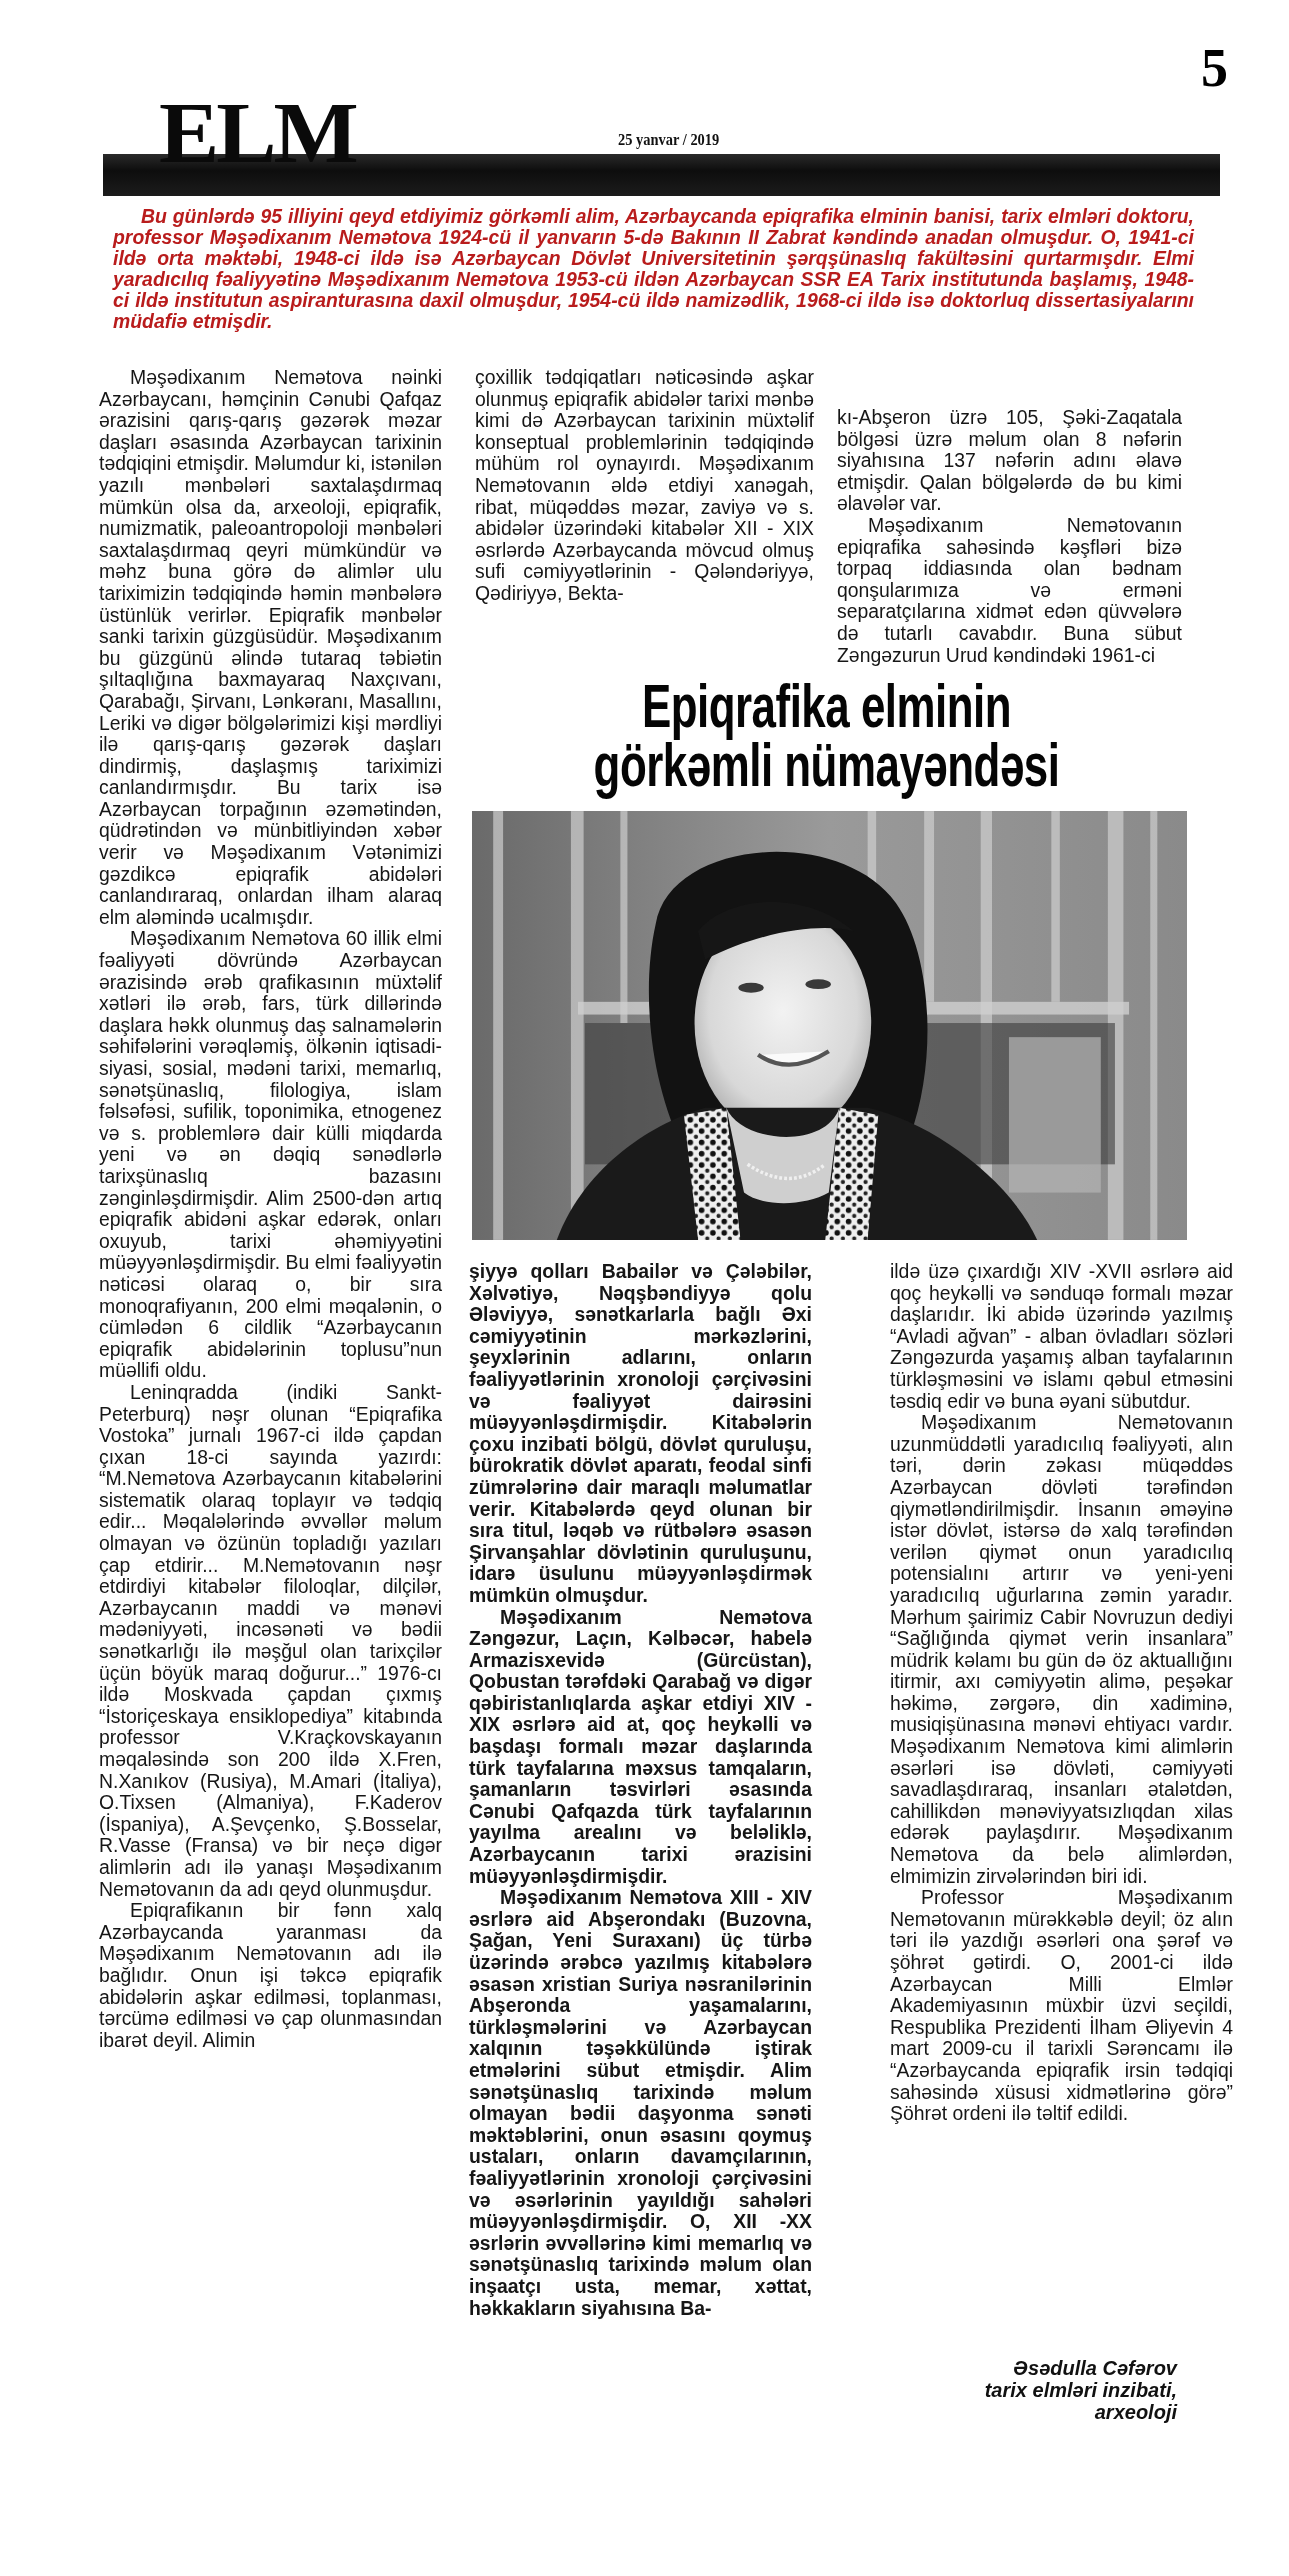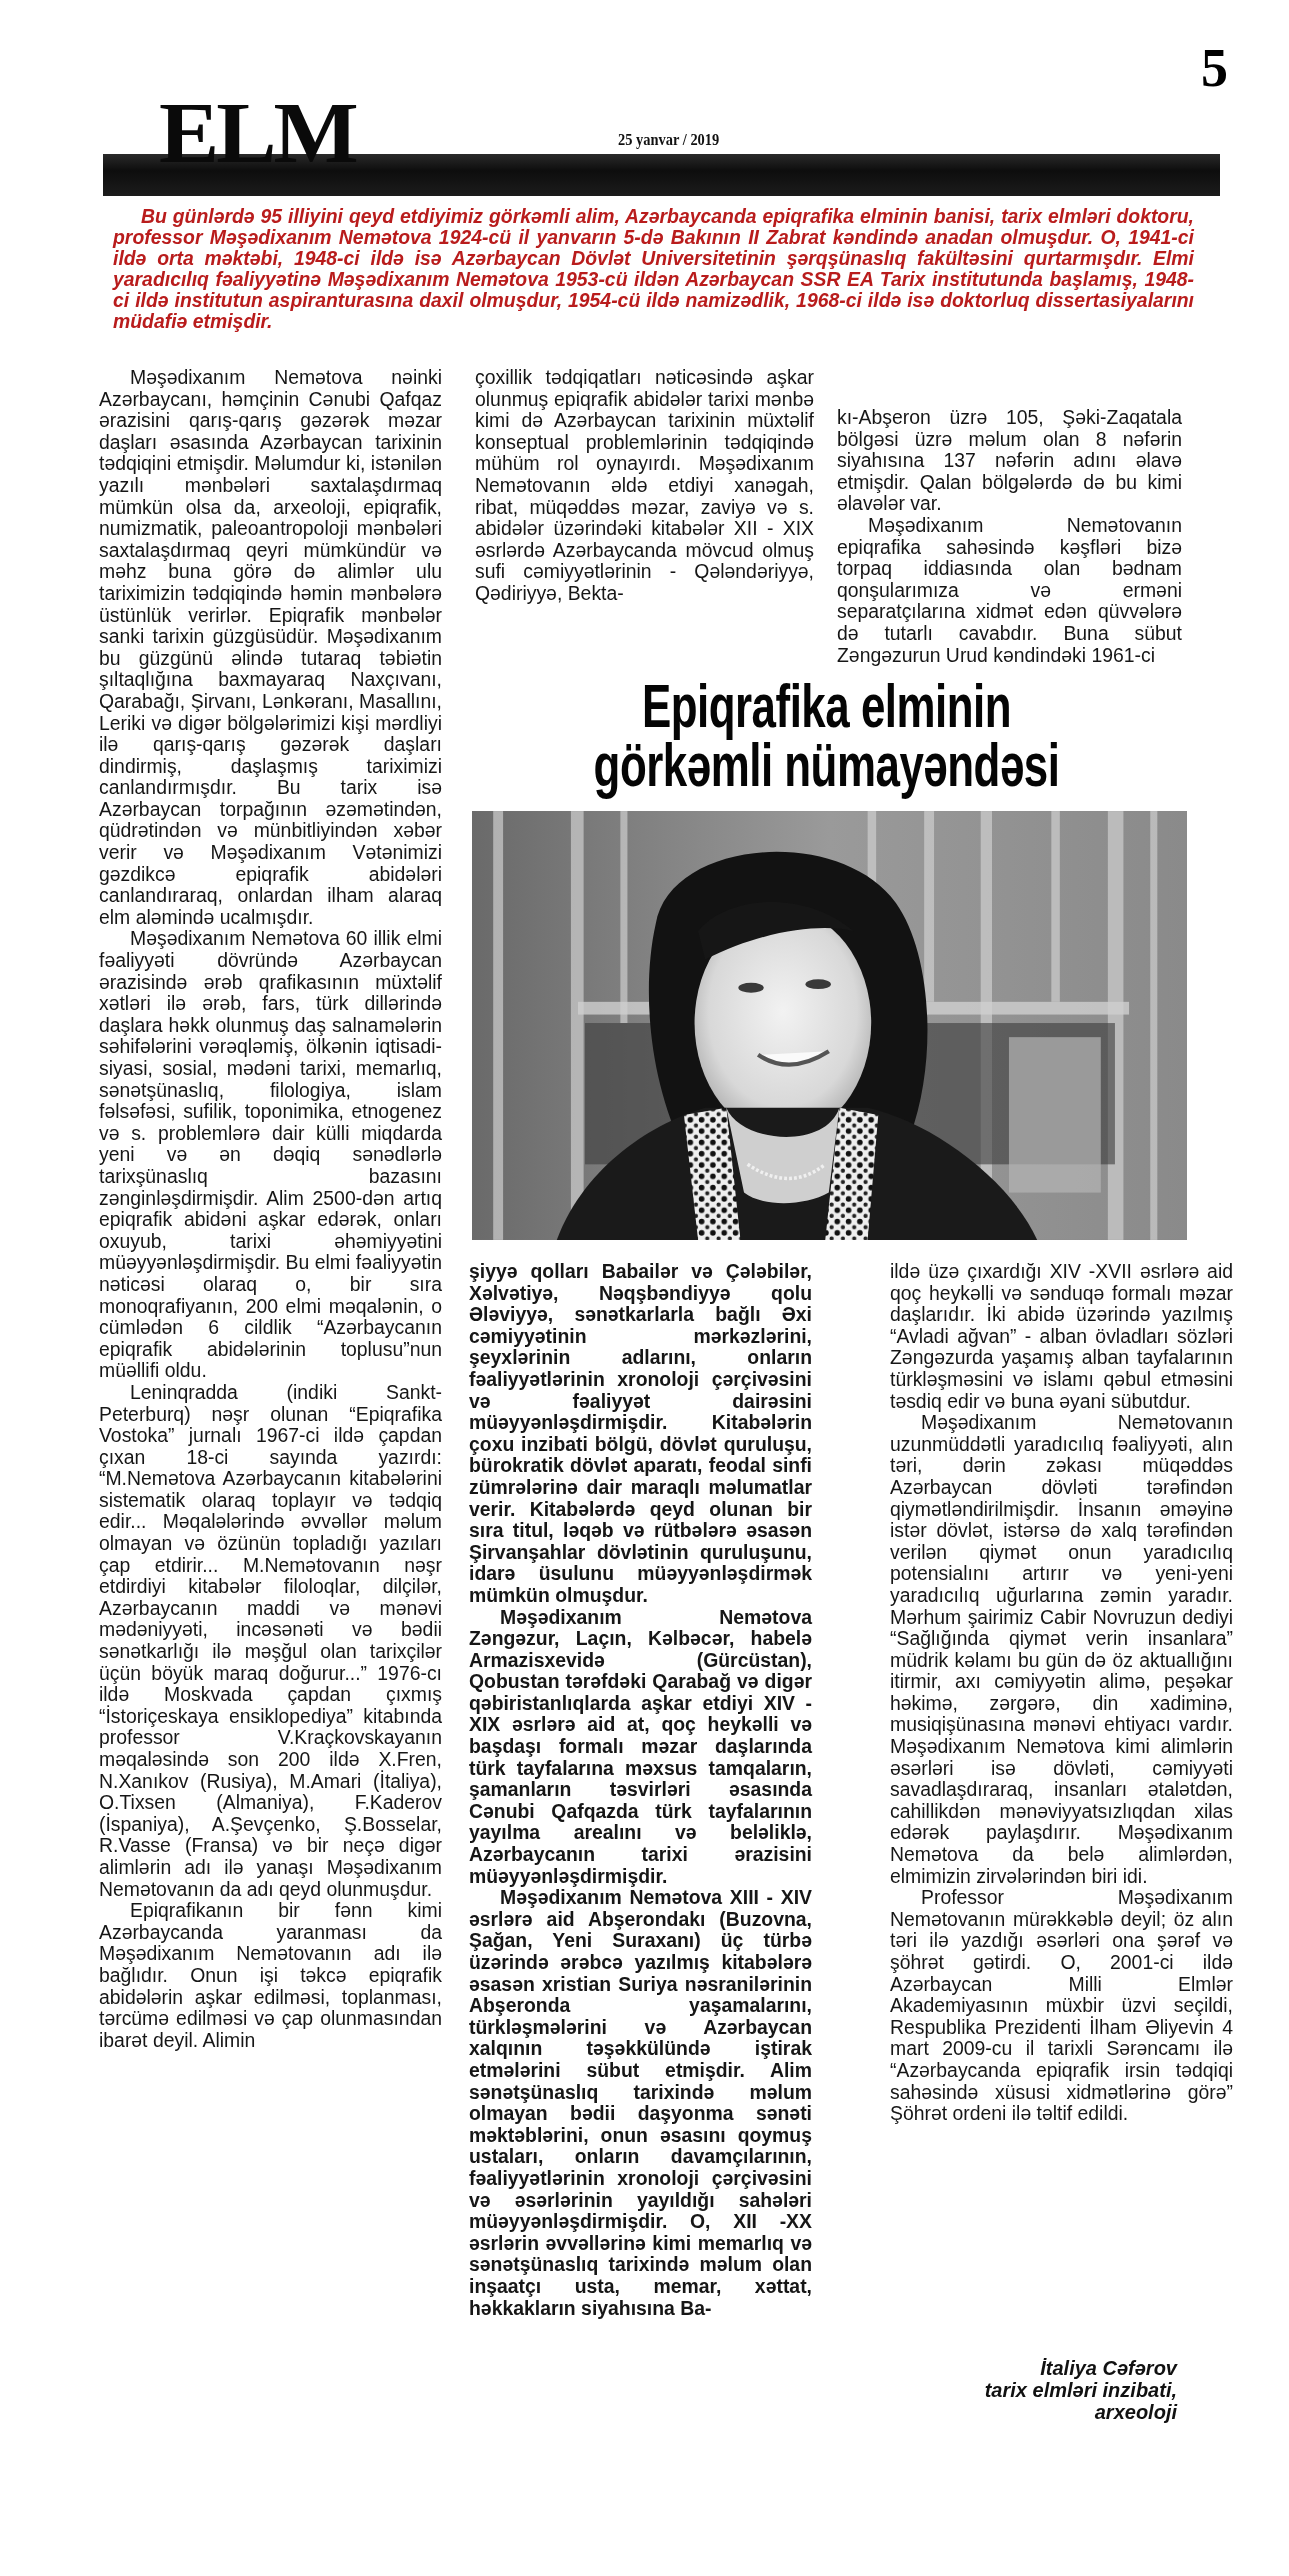--- a/index.html
+++ b/index.html
@@ -30,21 +30,21 @@
 <div class="abs" id="masthead-bar"></div>
 <div class="abs" id="masthead-title">ELM</div>
 <div class="abs" id="issue-date">25 yanvar / 2019</div>
 
 <div class="abs" id="lead">Bu günlərdə 95 illiyini qeyd etdiyimiz görkəmli alim, Azərbaycanda epiqrafika elminin banisi, tarix elmləri doktoru, professor Məşədixanım Nemətova 1924-cü il yanvarın 5-də Bakının II Zabrat kəndində anadan olmuşdur. O, 1941-ci ildə orta məktəbi, 1948-ci ildə isə Azərbaycan Dövlət Universitetinin şərqşünaslıq fakültəsini qurtarmışdır. Elmi yaradıcılıq fəaliyyətinə Məşədixanım Nemətova 1953-cü ildən Azərbaycan SSR EA Tarix institutunda başlamış, 1948-ci ildə institutun aspiranturasına daxil olmuşdur, 1954-cü ildə namizədlik, 1968-ci ildə isə doktorluq dissertasiyalarını müdafiə etmişdir.</div>
 
 <div class="abs col" id="col1">
   <p>Məşədixanım Nemətova nəinki Azərbaycanı, həmçinin Cənubi Qafqaz ərazisini qarış-qarış gəzərək məzar daşları əsasında Azərbaycan tarixinin tədqiqini etmişdir. Məlumdur ki, istənilən yazılı mənbələri saxtalaşdırmaq mümkün olsa da, arxeoloji, epiqrafik, numizmatik, paleoantropoloji mənbələri saxtalaşdırmaq qeyri mümkündür və məhz buna görə də alimlər ulu tariximizin tədqiqində həmin mənbələrə üstünlük verirlər. Epiqrafik mənbələr sanki tarixin güzgüsüdür. Məşədixanım bu güzgünü əlində tutaraq təbiətin şıltaqlığına baxmayaraq Naxçıvanı, Qarabağı, Şirvanı, Lənkəranı, Masallını, Leriki və digər bölgələrimizi kişi mərdliyi ilə qarış-qarış gəzərək daşları dindirmiş, daşlaşmış tariximizi canlandırmışdır. Bu tarix isə Azərbaycan torpağının əzəmətindən, qüdrətindən və münbitliyindən xəbər verir və Məşədixanım Vətənimizi gəzdikcə epiqrafik abidələri canlandıraraq, onlardan ilham alaraq elm aləmində ucalmışdır.</p>
   <p>Məşədixanım Nemətova 60 illik elmi fəaliyyəti dövründə Azərbaycan ərazisində ərəb qrafikasının müxtəlif xətləri ilə ərəb, fars, türk dillərində daşlara həkk olunmuş daş salnamələrin səhifələrini vərəqləmiş, ölkənin iqtisadi-siyasi, sosial, mədəni tarixi, memarlıq, sənətşünaslıq, filologiya, islam fəlsəfəsi, sufilik, toponimika, etnogenez və s. problemlərə dair külli miqdarda yeni və ən dəqiq sənədlərlə tarixşünaslıq bazasını zənginləşdirmişdir. Alim 2500-dən artıq epiqrafik abidəni aşkar edərək, onları oxuyub, tarixi əhəmiyyətini müəyyənləşdirmişdir. Bu elmi fəaliyyətin nəticəsi olaraq o, bir sıra monoqrafiyanın, 200 elmi məqalənin, o cümlədən 6 cildlik “Azərbaycanın epiqrafik abidələrinin toplusu”nun müəllifi oldu.</p>
   <p>Leninqradda (indiki Sankt-Peterburq) nəşr olunan “Epiqrafika Vostoka” jurnalı 1967-ci ildə çapdan çıxan 18-ci sayında yazırdı: “M.Nemətova Azərbaycanın kitabələrini sistematik olaraq toplayır və tədqiq edir... Məqalələrində əvvəllər məlum olmayan və özünün topladığı yazıları çap etdirir... M.Nemətovanın nəşr etdirdiyi kitabələr filoloqlar, dilçilər, Azərbaycanın maddi və mənəvi mədəniyyəti, incəsənəti və bədii sənətkarlığı ilə məşğul olan tarixçilər üçün böyük maraq doğurur...” 1976-cı ildə Moskvada çapdan çıxmış “İstoriçeskaya ensiklopediya” kitabında professor V.Kraçkovskayanın məqaləsində son 200 ildə X.Fren, N.Xanıkov (Rusiya), M.Amari (İtaliya), O.Tixsen (Almaniya), F.Kaderov (İspaniya), A.Şevçenko, Ş.Bosselar, R.Vasse (Fransa) və bir neçə digər alimlərin adı ilə yanaşı Məşədixanım Nemətovanın da adı qeyd olunmuşdur.</p>
-  <p>Epiqrafikanın bir fənn kimi Azərbaycanda yaranması da Məşədixanım Nemətovanın adı ilə bağlıdır. Onun işi təkcə epiqrafik abidələrin aşkar edilməsi, toplanması, tərcümə edilməsi və çap olunmasından ibarət deyil. Alimin</p>
+  <p>Epiqrafikanın bir fənn xalq Azərbaycanda yaranması da Məşədixanım Nemətovanın adı ilə bağlıdır. Onun işi təkcə epiqrafik abidələrin aşkar edilməsi, toplanması, tərcümə edilməsi və çap olunmasından ibarət deyil. Alimin</p>
 </div>
 
 <div class="abs col" id="col2-top">
   <p class="cont">çoxillik tədqiqatları nəticəsində aşkar olunmuş epiqrafik abidələr tarixi mənbə kimi də Azərbaycan tarixinin müxtəlif konseptual problemlərinin tədqiqində mühüm rol oynayırdı. Məşədixanım Nemətovanın əldə etdiyi xanəgah, ribat, müqəddəs məzar, zaviyə və s. abidələr üzərindəki kitabələr XII - XIX əsrlərdə Azərbaycanda mövcud olmuş sufi cəmiyyətlərinin - Qələndəriyyə, Qədiriyyə, Bekta-</p>
 </div>
 
 <div class="abs col" id="col3-top">
   <p class="cont">kı-Abşeron üzrə 105, Şəki-Zaqatala bölgəsi üzrə məlum olan 8 nəfərin siyahısına 137 nəfərin adını əlavə etmişdir. Qalan bölgələrdə də bu kimi əlavələr var.</p>
   <p>Məşədixanım Nemətovanın epiqrafika sahəsində kəşfləri bizə torpaq iddiasında olan bədnam qonşularımıza və erməni separatçılarına xidmət edən qüvvələrə də tutarlı cavabdır. Buna sübut Zəngəzurun Urud kəndindəki 1961-ci</p>
 </div>
@@ -108,17 +108,17 @@
   <p>Məşədixanım Nemətova XIII - XIV əsrlərə aid Abşerondakı (Buzovna, Şağan, Yeni Suraxanı) üç türbə üzərində ərəbcə yazılmış kitabələrə əsasən xristian Suriya nəsranilərinin Abşeronda yaşamalarını, türkləşmələrini və Azərbaycan xalqının təşəkkülündə iştirak etmələrini sübut etmişdir. Alim sənətşünaslıq tarixində məlum olmayan bədii daşyonma sənəti məktəblərini, onun əsasını qoymuş ustaları, onların davamçılarının, fəaliyyətlərinin xronoloji çərçivəsini və əsərlərinin yayıldığı sahələri müəyyənləşdirmişdir. O, XII -XX əsrlərin əvvəllərinə kimi memarlıq və sənətşünaslıq tarixində məlum olan inşaatçı usta, memar, xəttat, həkkakların siyahısına Ba-</p>
 </div>
 
 <div class="abs col" id="col3-bot">
   <p class="cont">ildə üzə çıxardığı XIV -XVII əsrlərə aid qoç heykəlli və sənduqə formalı məzar daşlarıdır. İki abidə üzərində yazılmış “Avladi ağvan” - alban övladları sözləri Zəngəzurda yaşamış alban tayfalarının türkləşməsini və islamı qəbul etməsini təsdiq edir və buna əyani sübutdur.</p>
   <p>Məşədixanım Nemətovanın uzunmüddətli yaradıcılıq fəaliyyəti, alın təri, dərin zəkası müqəddəs Azərbaycan dövləti tərəfindən qiymətləndirilmişdir. İnsanın əməyinə istər dövlət, istərsə də xalq tərəfindən verilən qiymət onun yaradıcılıq potensialını artırır və yeni-yeni yaradıcılıq uğurlarına zəmin yaradır. Mərhum şairimiz Cabir Novruzun dediyi “Sağlığında qiymət verin insanlara” müdrik kəlamı bu gün də öz aktuallığını itirmir, axı cəmiyyətin alimə, peşəkar həkimə, zərgərə, din xadiminə, musiqişünasına mənəvi ehtiyacı vardır. Məşədixanım Nemətova kimi alimlərin əsərləri isə dövləti, cəmiyyəti savadlaşdıraraq, insanları ətalətdən, cahillikdən mənəviyyatsızlıqdan xilas edərək paylaşdırır. Məşədixanım Nemətova da belə alimlərdən, elmimizin zirvələrindən biri idi.</p>
   <p>Professor Məşədixanım Nemətovanın mürəkkəblə deyil; öz alın təri ilə yazdığı əsərləri ona şərəf və şöhrət gətirdi. O, 2001-ci ildə Azərbaycan Milli Elmlər Akademiyasının müxbir üzvi seçildi, Respublika Prezidenti İlham Əliyevin 4 mart 2009-cu il tarixli Sərəncamı ilə “Azərbaycanda epiqrafik irsin tədqiqi sahəsində xüsusi xidmətlərinə görə” Şöhrət ordeni ilə təltif edildi.</p>
 </div>
 
 <div class="abs" id="byline">
-  <div>İtaliya Cəfərov</div>
+  <div>Əsədulla Cəfərov</div>
   <div>tarix elmləri inzibati,</div>
   <div>arxeoloji</div>
 </div>
 
 
 </body></html>

